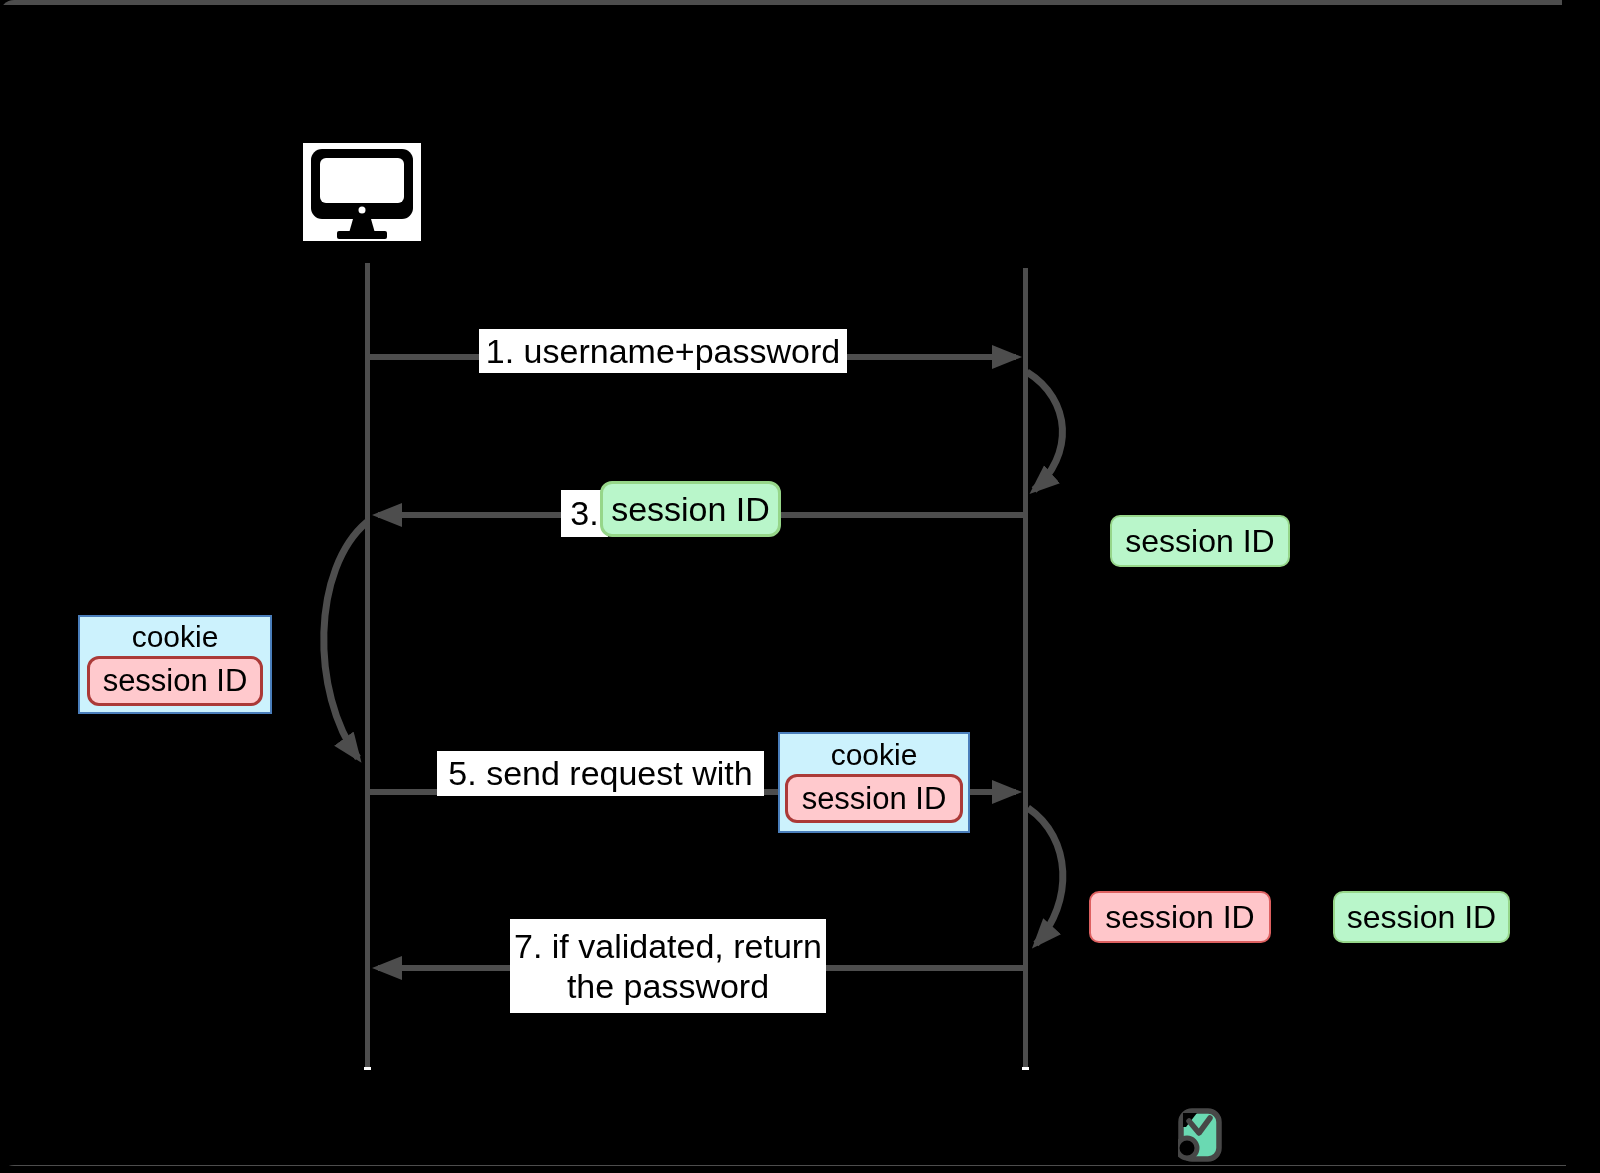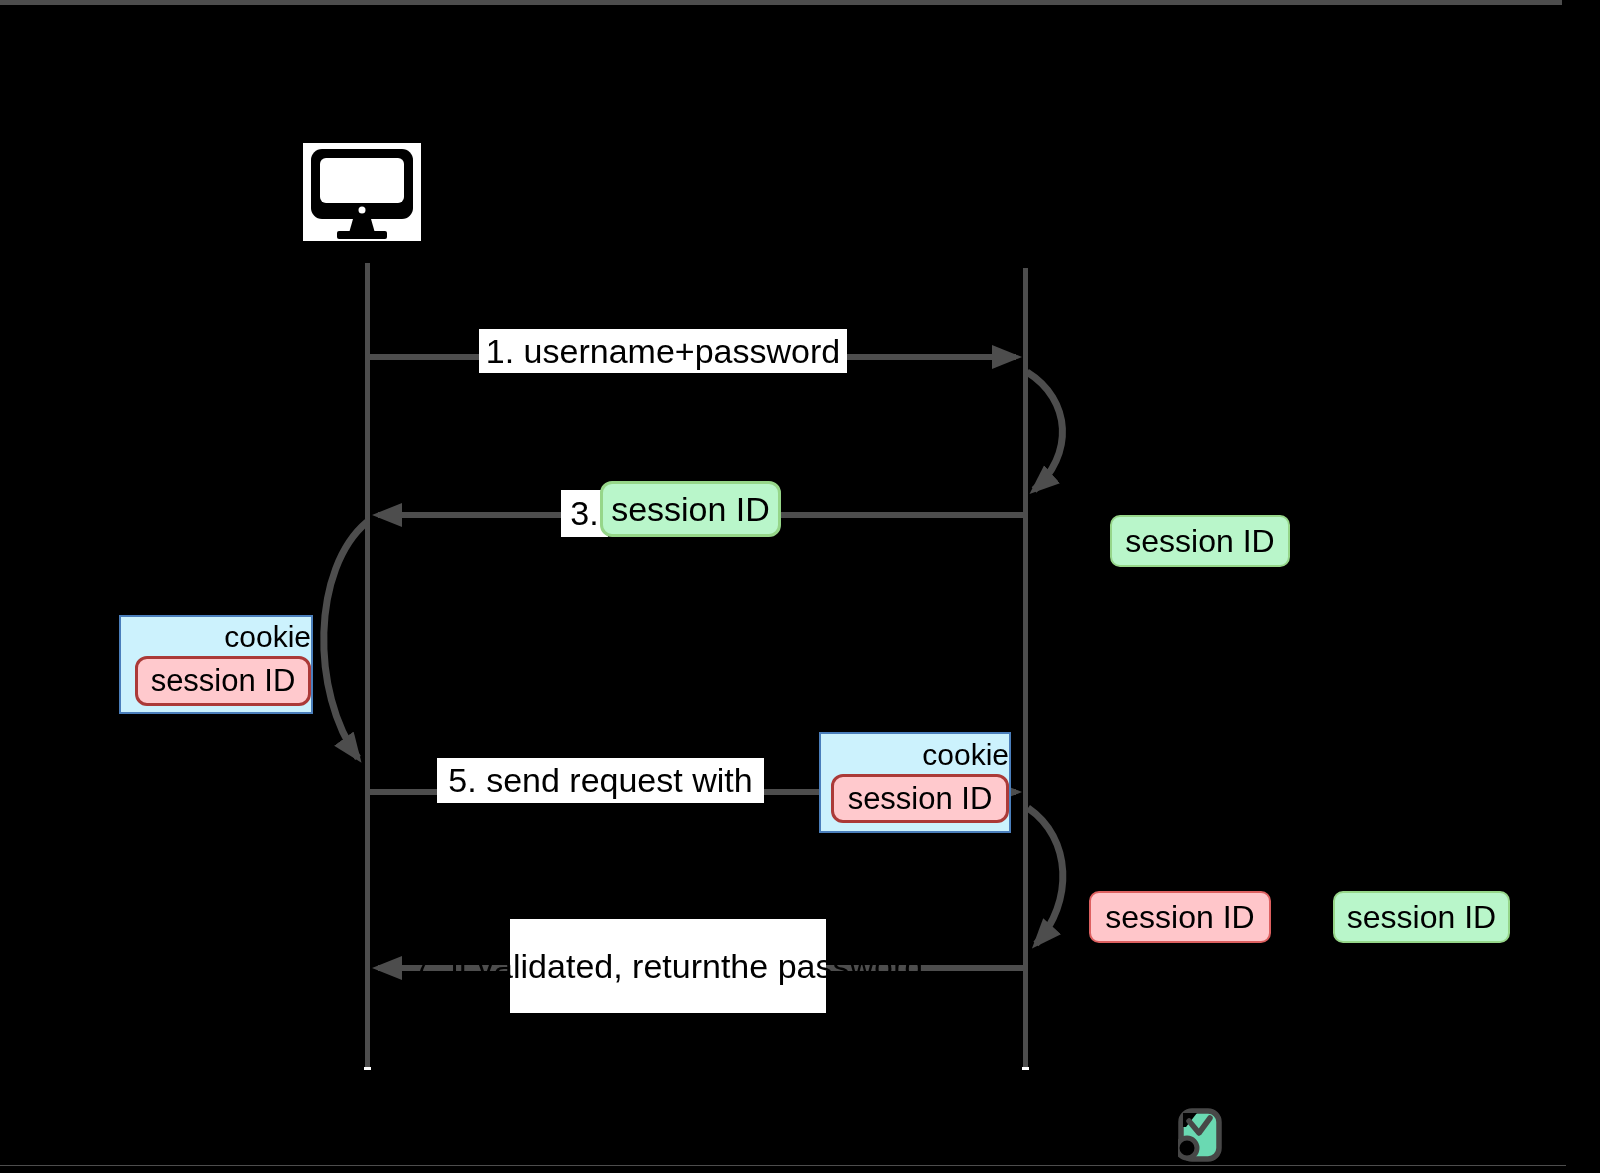--- a/index.html
+++ b/index.html
@@ -1,37 +1,37 @@
 <!DOCTYPE html>
 <html><head>
 <meta charset="utf-8">
 <style>
   html,body{margin:0;padding:0;background:#000;}
   #canvas{
     position:relative;width:1600px;height:1166px;background:#000;overflow:hidden;
-    font-family:"Liberation Sans", sans-serif;color:#000;
+    font-family:"Liberation Sans", sans-serif;color:#000;border-radius:14px;
   }
   *{box-sizing:border-box;}
   .abs{position:absolute;}
   .hbar{background:#4d4d4d;}
   svg.layer{position:absolute;left:0;top:0;pointer-events:none;}
   .label{
     position:absolute;background:#fff;color:#000;font-size:34px;
     display:flex;align-items:center;justify-content:center;text-align:center;
     white-space:nowrap;z-index:5;line-height:1.18;
   }
   .badge{
     position:absolute;font-size:32px;display:flex;align-items:center;justify-content:center;
     border-radius:10px;z-index:6;white-space:nowrap;color:#000;
   }
   .badge-green{background:#b9f6ca;border:2.5px solid #96d689;}
   .badge-pink{background:#ffc6ca;border:2.5px solid #dd6060;}
   .cookie-note{
     position:absolute;background:#ccf2fd;border:2px solid #4a7ebb;z-index:6;
-    display:flex;flex-direction:column;align-items:flex-end;margin-left:41px;
+    display:flex;flex-direction:column;align-items:center;
   }
   .cookie-title{font-size:30px;line-height:36px;color:#000;}
   .cookie-inner{
     background:#ffc9cd;border:3px solid #ab3a38;border-radius:12px;
     font-size:31px;display:flex;align-items:center;justify-content:center;color:#000;
   }
   .monitor-box{position:absolute;background:#fff;z-index:4;display:flex;align-items:center;justify-content:center;}
   .cap{position:absolute;background:#fff;z-index:3;}
 </style>
 </head>
@@ -79,30 +79,30 @@
   <div class="label" style="left:561px;top:490px;width:47px;height:47px;">3.</div>
   <div class="badge badge-green" style="left:600px;top:481px;width:181px;height:56px;border-width:3px;border-radius:12px;font-size:34px;">session ID</div>
 
   <div class="badge badge-green" style="left:1110px;top:515px;width:180px;height:52px;">session ID</div>
 
   <div class="cookie-note" style="left:78px;top:615px;width:194px;height:99px;padding-top:2px;">
     <div class="cookie-title">cookie</div>
     <div class="cookie-inner" style="width:176px;height:50px;margin-top:1px;">session ID</div>
   </div>
 
-  <div class="label" style="left:437px;top:751px;width:327px;height:45px;margin-top:7px;">5. send request with</div>
+  <div class="label" style="left:437px;top:751px;width:327px;height:45px;">5. send request with</div>
   <div class="cookie-note" style="left:778px;top:732px;width:192px;height:101px;padding-top:3px;">
     <div class="cookie-title">cookie</div>
     <div class="cookie-inner" style="width:178px;height:49px;margin-top:1px;">session ID</div>
   </div>
 
   <div class="badge badge-pink" style="left:1089px;top:891px;width:182px;height:52px;">session ID</div>
   <div class="badge badge-green" style="left:1333px;top:891px;width:177px;height:52px;">session ID</div>
 
-  <div class="label" style="left:510px;top:919px;width:316px;height:94px;flex-direction:row;">
+  <div class="label" style="left:510px;top:919px;width:316px;height:94px;flex-direction:column;">
     <div>7. if validated, return</div>
     <div>the password</div>
   </div>
 
   <div class="abs" style="left:1178px;top:1108px;width:44px;height:54px;z-index:4;">
     <svg width="44" height="54" viewBox="0 0 44 54">
       <rect x="3" y="3" width="38" height="48" rx="11" fill="#6ad9b2" stroke="#474747" stroke-width="5.5"></rect>
       <path d="M5 5 L19 5 L8 19 L5 19 Z" fill="#000"></path>
       <path d="M11 13 L21 25 L32 10" fill="none" stroke="#474747" stroke-width="5.5" stroke-linecap="round" stroke-linejoin="round"></path>
       <circle cx="9" cy="40" r="10" fill="#000" stroke="#474747" stroke-width="5"></circle>

